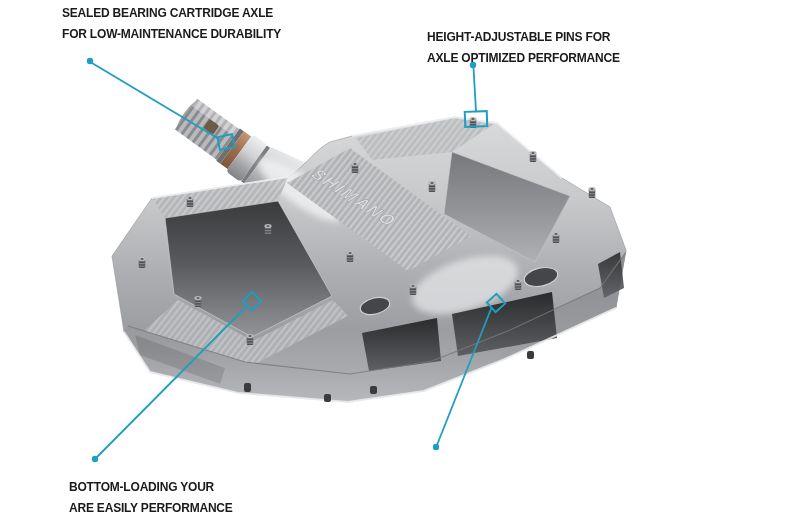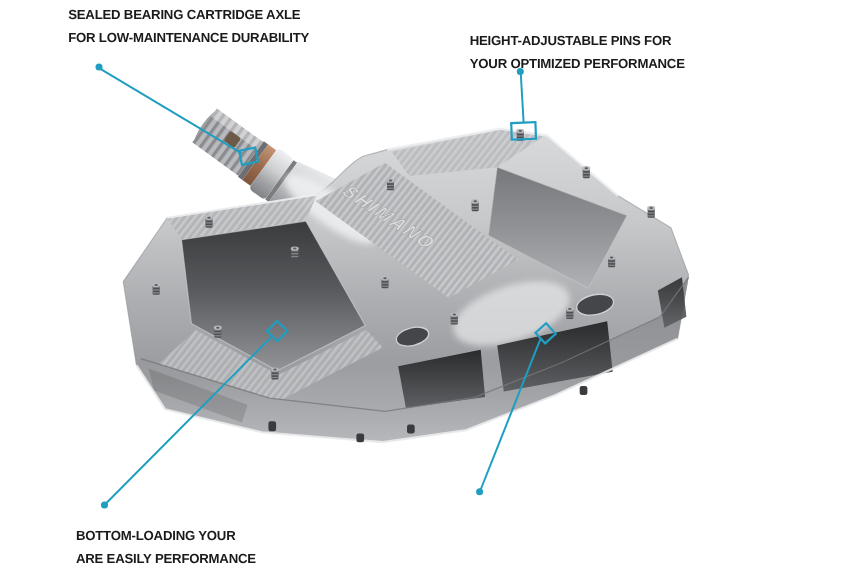--- a/index.html
+++ b/index.html
@@ -162,21 +162,21 @@
     </g>
   </svg>
 
   <div class="callout" style="left: 62px; top: 3px; color: rgb(26, 26, 26);">
     <div>SEALED BEARING CARTRIDGE AXLE</div>
     <div>FOR LOW-MAINTENANCE DURABILITY</div>
   </div>
 
   <div class="callout" style="left: 427px; top: 3px; color: rgb(26, 26, 26); margin-top: 24px;">
     <div>HEIGHT-ADJUSTABLE PINS FOR</div>
-    <div>YOUR OPTIMIZED PERFORMANCE</div>
+    <div>AXLE OPTIMIZED PERFORMANCE</div>
   </div>
 
   <div class="callout" style="left: 69px; top: 477px; color: rgb(26, 26, 26);">
     <div>BOTTOM-LOADING YOUR</div>
     <div>ARE EASILY PERFORMANCE</div>
   </div>
 
 
 </div>
 

